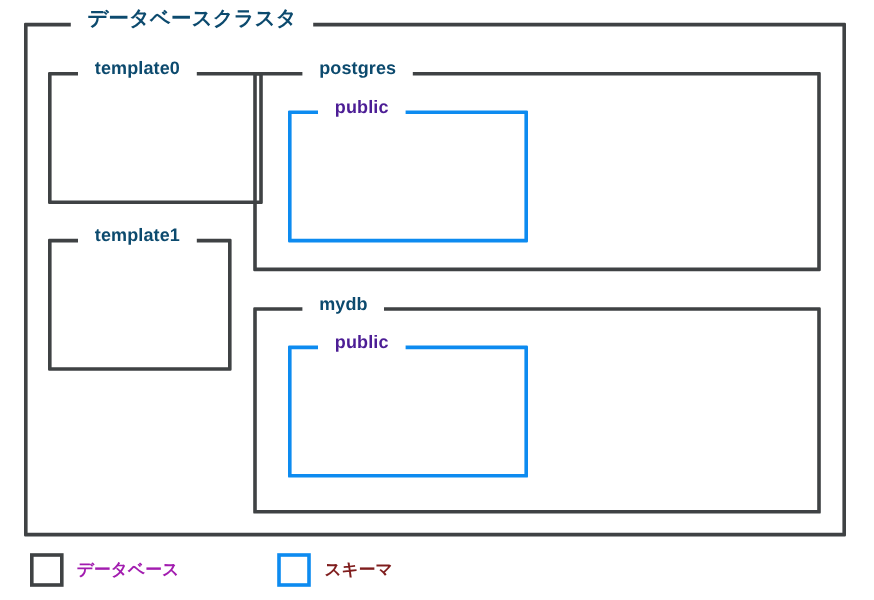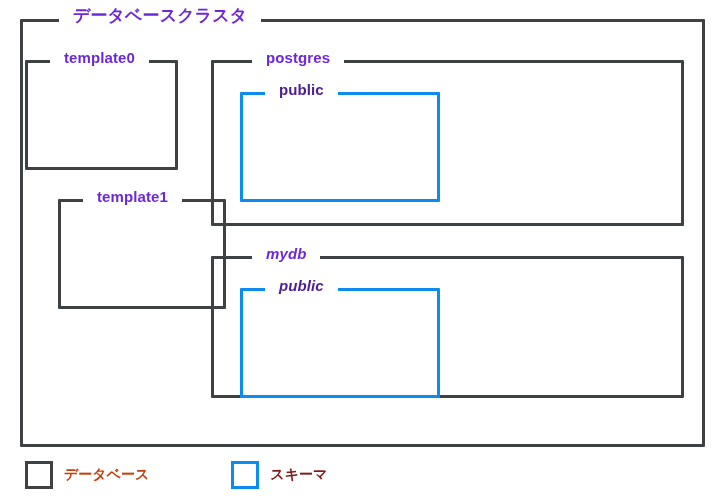--- a/index.html
+++ b/index.html
@@ -28,21 +28,21 @@
     position: absolute;
     top: -0.80em;
     left: 0;
     transform: translateY(-1px);
     background: #ffffff;
     padding: 0 14px;
     font-size: 15px;
     font-weight: 700;
     line-height: 1.05;
     white-space: nowrap;
-    color: #6d28d9;
+    color: #0c4a6e;
     letter-spacing: 0.1px;
   }
   .box.schema {
     border-color: #0d8bf0;
   }
   .box.schema > .box-label {
     color: #4c1d95;
   }
 
   
@@ -54,45 +54,43 @@
   }
   #cluster > .box-label {
     left: 36px;
     font-size: 17px;
     padding: 0 14px;
     top: -0.82em;
   }
 
   
   #db-template0 {
-    left: 2px;   
+    left: 17px;   
     top: 38px;    
-    width: 153px;
+    width: 179px;
     height: 110px;
   }
   #db-template1 {
     left: 17px;   
     top: 177px;   
-    width: 168px;
+    width: 153px;
     height: 110px;
-    margin-left: 18px;
   }
   #db-postgres {
     left: 188px;  
     top: 38px;    
     width: 473px;
     height: 166px;
     padding-left: 12px;
   }
   #db-mydb {
     left: 188px;  
     top: 234px;   
     width: 473px;
-    height: 142px;
-    font-style: italic;
+    height: 172px;
   }
   #db-template0 > .box-label,
   #db-template1 > .box-label { left: 22px; }
   #db-postgres > .box-label,
   #db-mydb > .box-label { left: 38px; }
 
   
   .schema-box {
     left: 26px;
     top: 29px;
@@ -121,21 +119,21 @@
     box-sizing: border-box;
     border: 3px solid #3f4244;
     background: transparent;
     flex: 0 0 auto;
   }
   .legend-swatch.schema-swatch { border-color: #0d8bf0; }
   .legend-text {
     margin-left: 11px;
     font-size: 14px;
     font-weight: 700;
-    color: #c2410c;
+    color: #a21caf;
     white-space: nowrap;
   }
   .legend-text.schema-text { color: #7f1d1d; }
 </style>
 </head>
 <body>
 
 <div class="box" id="cluster">
   <span class="box-label">データベースクラスタ</span>
 

